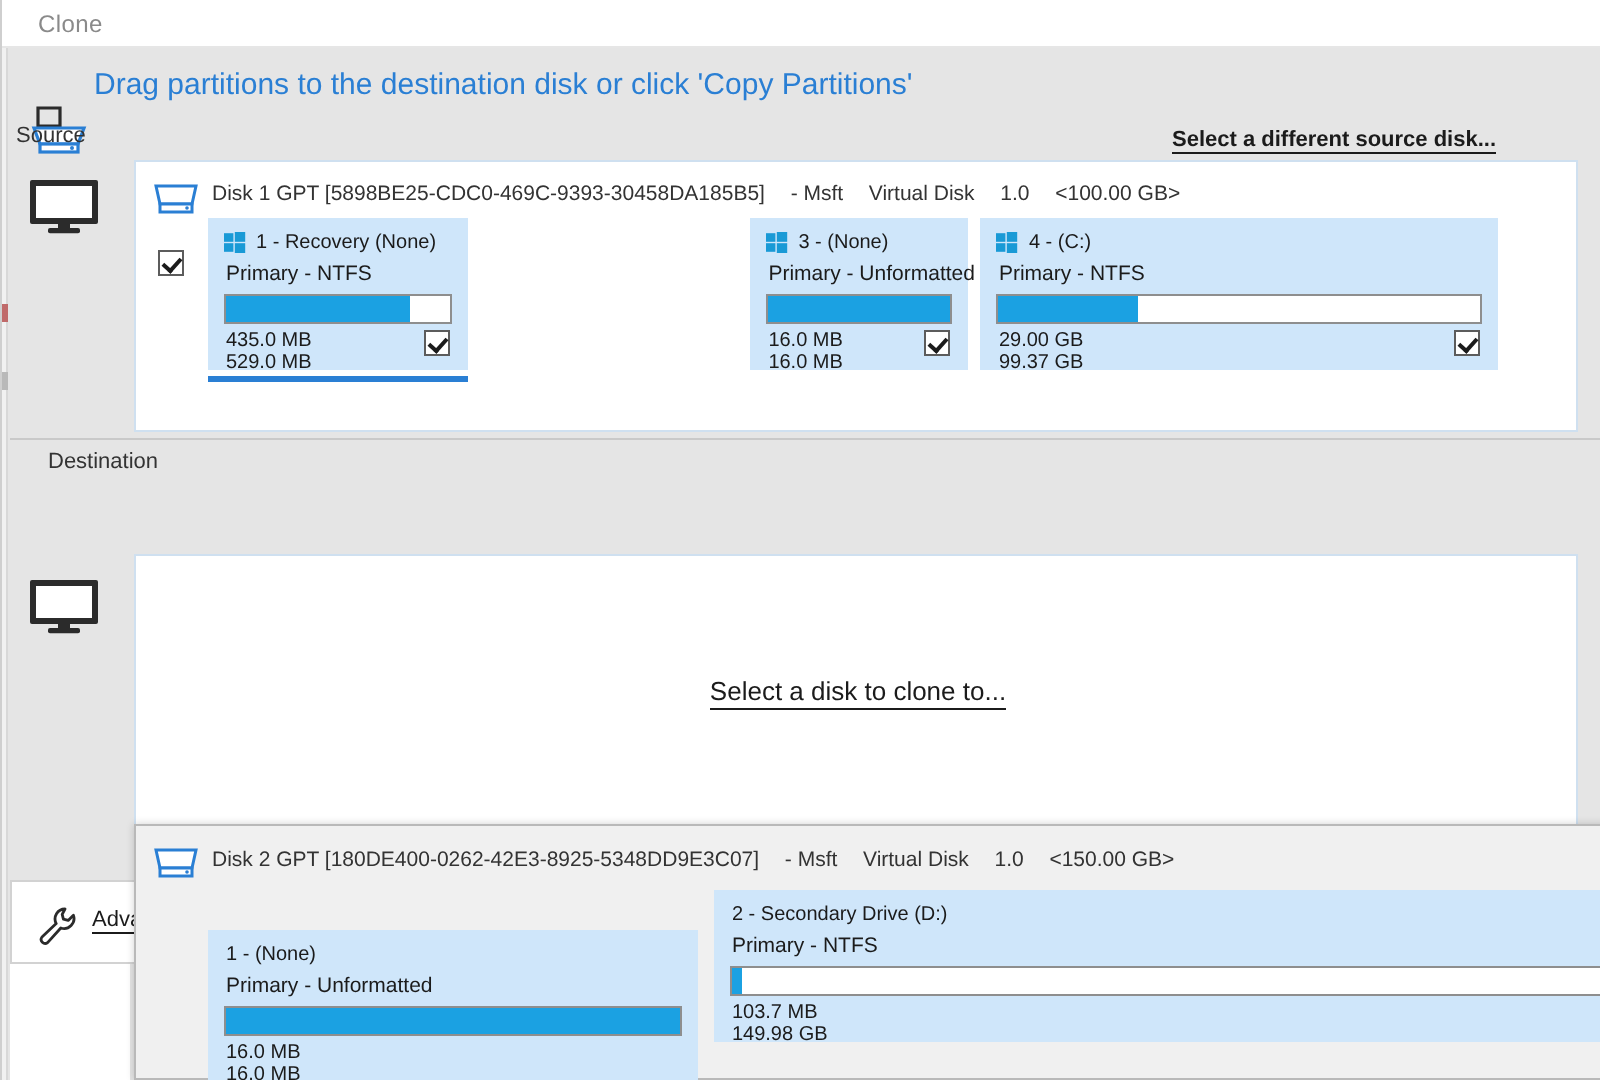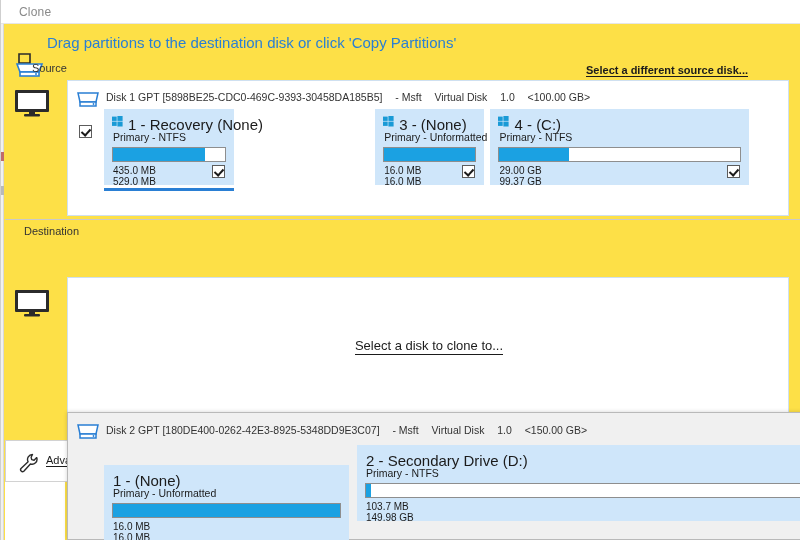--- a/index.html
+++ b/index.html
@@ -5,21 +5,21 @@
   html,body{margin:0;padding:0;}
   body{
     width:800px;height:540px;overflow:hidden;
     background:#ffffff;
     font-family:"Liberation Sans","DejaVu Sans",sans-serif;
     font-size:11px;color:#222;
     position:relative;
   }
   .window{
     position:absolute;left:0;top:0;width:800px;height:540px;
-    background:#fde047;border-left:1px solid #cfcfcf;box-sizing:border-box;
+    background:#e5e5e5;border-left:1px solid #cfcfcf;box-sizing:border-box;
   }
   
   .titlebar{
     position:absolute;left:0;top:0;width:800px;height:24px;
     background:#ffffff;border-bottom:1px solid #e6e6e6;box-sizing:border-box;
   }
   .titlebar .title{
     position:absolute;left:18px;top:5px;font-size:12px;color:#8a8a8a;
     letter-spacing:.2px;
   }
@@ -38,21 +38,21 @@
   }
   
   .banner{
     position:absolute;left:0;top:24px;width:800px;height:48px;
   }
   .banner .headline{
     position:absolute;left:46px;top:10px;
     font-size:15px;color:#2a7fd4;white-space:nowrap;
   }
   .drive-icon{position:absolute;left:14px;top:28px;}
-  .source-label{position:absolute;left:7px;top:62px;font-size:11px;color:#333;margin-left:24px;}
+  .source-label{position:absolute;left:7px;top:62px;font-size:11px;color:#333;}
   .dest-label{position:absolute;left:7px;top:225px;font-size:11px;color:#333;margin-left:16px;}
   
   .split-line{
     position:absolute;left:4px;top:219px;width:796px;height:1px;background:#c9c9c9;
   }
   .pane-monitor{position:absolute;}
   
   .disk-panel{
     position:absolute;background:#ffffff;
     border:1px solid #cfe0f0;box-sizing:border-box;
@@ -87,21 +87,21 @@
   .cbx::after{
     content:"";position:absolute;left:3px;top:1px;width:4px;height:7px;
     border:solid #1b1b1b;border-width:0 2px 2px 0;transform:rotate(42deg);
   }
   
   .parts{position:absolute;left:36px;top:28px;right:6px;height:76px;}
   .part{
     position:absolute;top:0;height:76px;background:#cfe6fa;box-sizing:border-box;
   }
   .part .ptitle{
-    position:absolute;left:9px;top:7px;font-size:15px;color:#1b1b1b;white-space:nowrap;
+    position:absolute;left:9px;top:7px;font-size:10px;color:#1b1b1b;white-space:nowrap;
   }
   .part .winlogo{
     position:absolute;left:8px;top:7px;width:11px;height:11px;
   }
   .part .ptitle.with-logo{left:24px;}
   .part .psub{
     position:absolute;left:9px;top:22px;font-size:10.5px;color:#1b1b1b;white-space:nowrap;
   }
   .bar{
     position:absolute;left:8px;top:38px;height:15px;right:8px;

